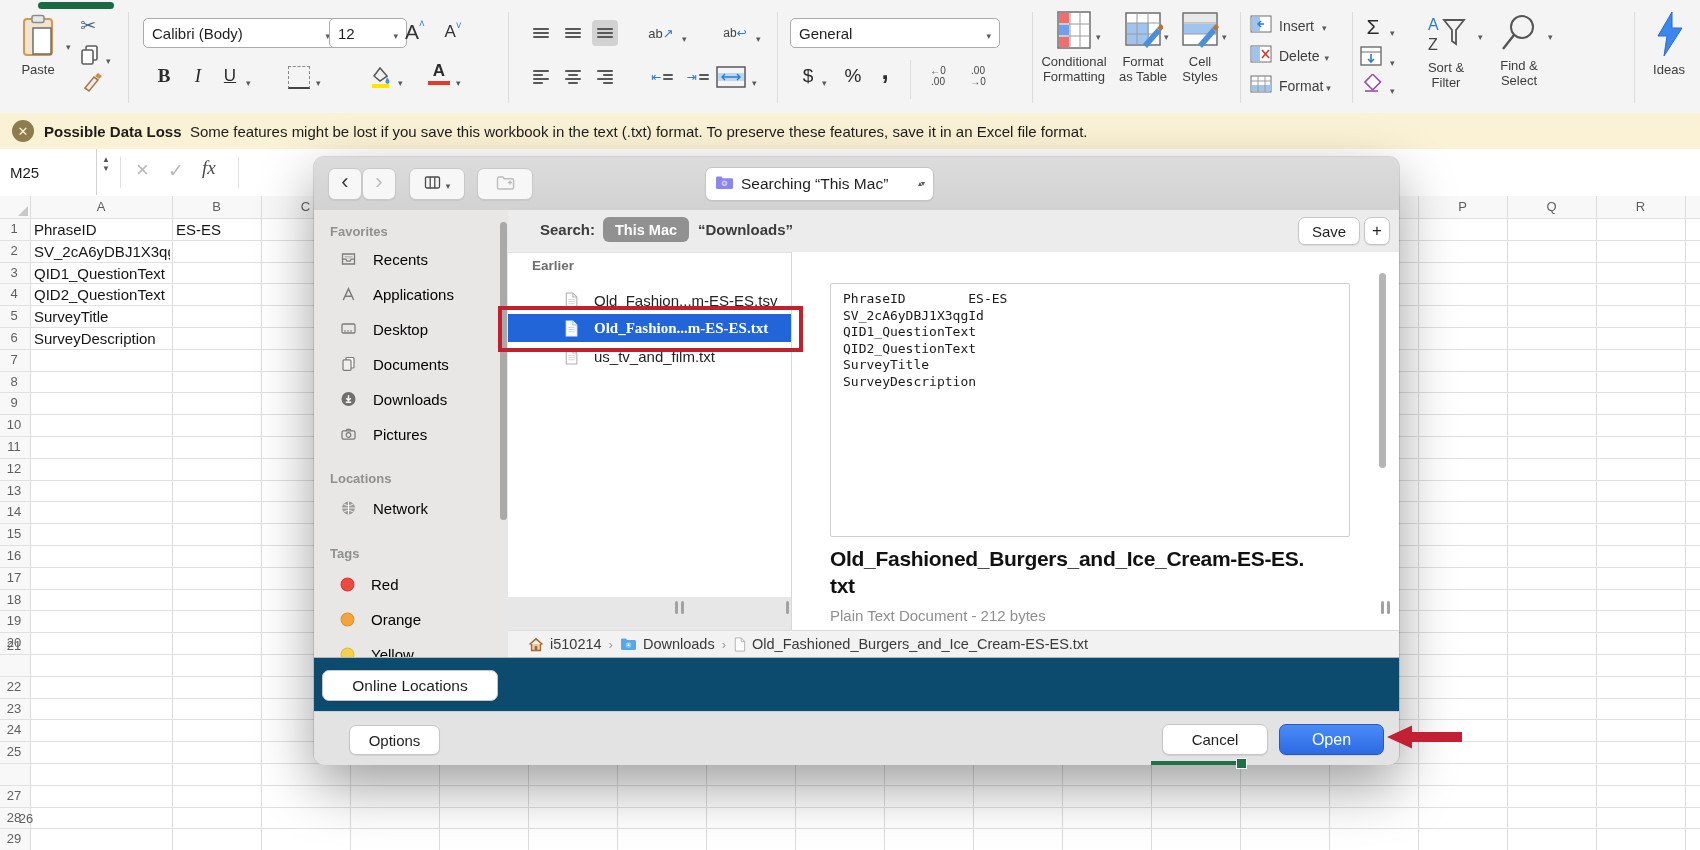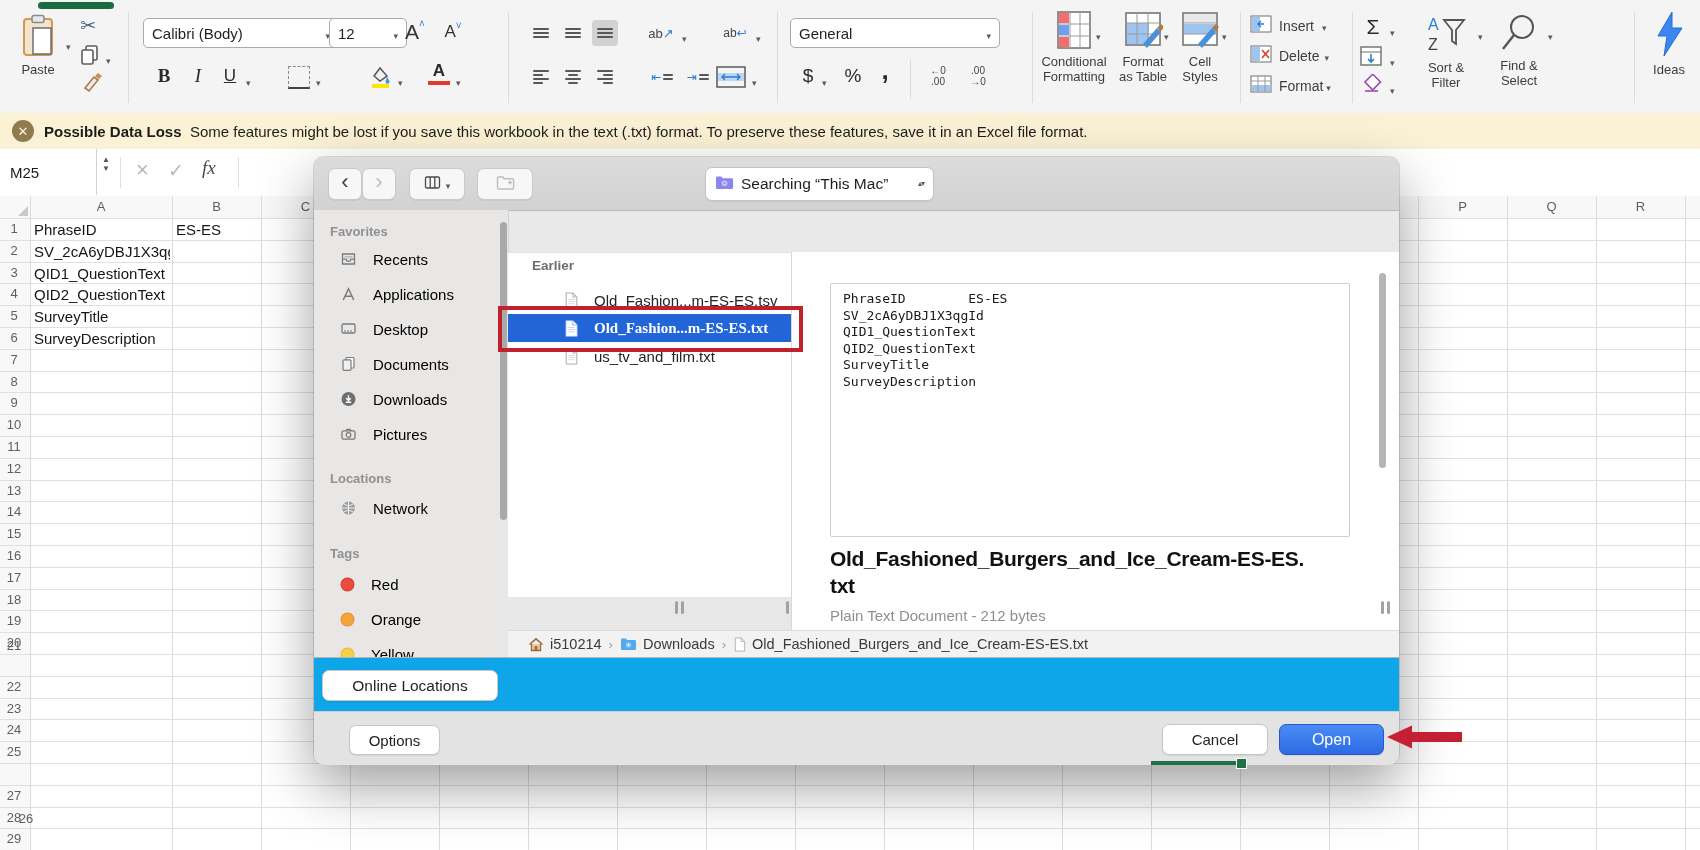--- a/index.html
+++ b/index.html
@@ -42,21 +42,21 @@
   .sb-h{font-size:13px;font-weight:bold;color:#909090;position:absolute;left:16px;}
   .sb-item{position:absolute;left:10px;right:8px;height:26px;display:flex;align-items:center;font-size:15px;color:#000000;border-radius:5px;}
   .sb-item svg{margin:0 8px 0 8px;flex:0 0 auto;}
   #scope-row{position:absolute;left:194px;top:53px;width:891px;height:42px;background:#ececec;border-bottom:1px solid #c9c9c9;}
   #list-col{position:absolute;left:194px;top:95px;width:283px;height:345px;background:#fff;}
   #list-strip{position:absolute;left:194px;top:440px;width:283px;height:33px;background:#e7e7e7;}
   #col-divider{position:absolute;left:477px;top:95px;width:1px;height:378px;background:#d8d8d8;}
   #preview-col{position:absolute;left:478px;top:95px;width:607px;height:378px;background:#fff;}
   #path-bar{position:absolute;left:194px;top:473px;width:891px;height:27px;background:#f2f2f2;border-top:1px solid #dcdcdc;
      display:flex;align-items:center;padding-left:20px;box-sizing:border-box;font-size:14.5px;color:#3a3a3a;}
-  #dark-band{position:absolute;left:0;top:500px;width:1085px;height:54px;background:#0ea5e9;border-top:1px solid #b5b5b5;}
+  #dark-band{position:absolute;left:0;top:500px;width:1085px;height:54px;background:#0c4a6e;border-top:1px solid #b5b5b5;}
   #bottom-band{position:absolute;left:0;top:554px;width:1085px;height:53px;background:#e3e3e3;border-radius:0 0 10px 10px;border-top:1px solid #cfcfcf;}
   .wbtn{position:absolute;background:#fff;border:1px solid #c6c6c6;border-radius:7px;display:flex;align-items:center;justify-content:center;
      font-size:15px;color:#1f1f1f;box-shadow:0 1px 1px rgba(0,0,0,.08);}
   #open-btn{background:linear-gradient(#4a8bf7,#2d6ae4);color:#fff;border:1px solid #2558c4;font-size:16px;}
   .file-row{position:absolute;left:0;width:283px;height:28px;display:flex;align-items:center;font-size:15px;color:#242424;}
   .file-row svg{margin:0 8px 0 28px;flex:0 0 auto;}
   .file-row.sel{background:#2165d9;color:#fff;font-weight:bold;font-family:Liberation Serif, serif;}
   .mono{font-family:"DejaVu Sans Mono","Liberation Mono",monospace;}
   .grabber{position:absolute;width:14px;height:13px;display:flex;justify-content:center;gap:3px;}
   .grabber i{width:3px;height:13px;background:#a2a2a2;border-radius:2px;}
@@ -560,20 +560,27 @@
           <span style="display: flex; margin: 0px 8px;">
             <svg width="15" height="15" viewBox="0 0 14 14">
               <circle cx="7" cy="7" r="6" fill="#f6cf4b" stroke="#e5bc36" stroke-width="1"></circle>
             </svg>
           </span>
           <span>Yellow</span>
         </div>
       </div>
     <div class="scrollbar" style="left:186px;top:65px;width:7px;height:298px;"></div>
 
+    <div id="scope-row">
+      <span class="abs" style="left:32px;top:11px;font-size:15px;font-weight:bold;color:#3c3c3c;">Search:</span>
+      <span class="abs" style="left:95px;top:7px;height:25px;padding:0 12px;background:#919191;border-radius:6px;color:#fff;font-weight:bold;font-size:14.5px;display:flex;align-items:center;">This Mac</span>
+      <span class="abs" style="left:190px;top:11px;font-size:15px;font-weight:bold;color:#3c3c3c;">“Downloads”</span>
+      <span class="wbtn" style="left:790px;top:7px;width:60px;height:26px;position:absolute;">Save</span>
+      <span class="wbtn" style="left:856px;top:7px;width:24px;height:26px;position:absolute;font-size:17px;">+</span>
+    </div>
 
     <div id="list-col">
       <div class="abs" style="left:24px;top:6px;font-size:13.5px;font-weight:bold;color:#6e6e6e;">Earlier</div>
       <div class="abs" style="left:0;top:0;width:283px;height:1px;background:#e2e2e2;"></div>
       <div id="file-rows">
           <div class="file-row" style="top: 34px;">
             <span style="display: flex; margin: 0px 8px 0px 28px;">
               <svg width="14" height="17" viewBox="0 0 13 16">
                 <path d="M2 1h6.3L12 4.7V15H2z" fill="#fff" stroke="#b0b0b0"></path>
                 <path d="M8.3 1v3.7H12" fill="none" stroke="#b0b0b0"></path>

